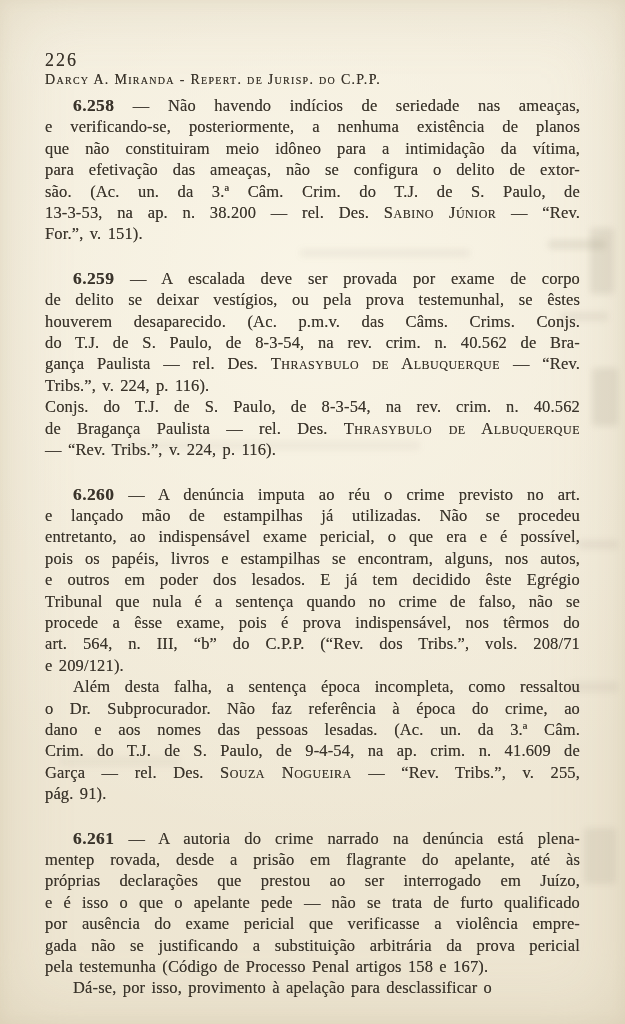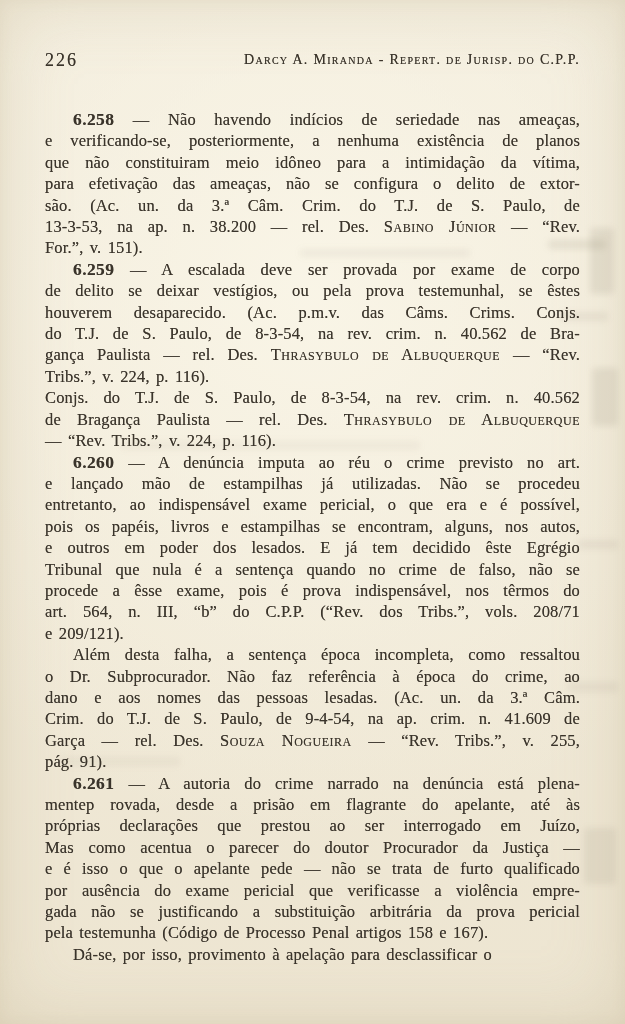--- a/index.html
+++ b/index.html
@@ -20,34 +20,35 @@
   }
   .header {
     position: absolute; top: 50px; left: 45px; right: 45px; height: 22px;
   }
   .pagenum {
     position: absolute; left: 0; top: 0;
     font-size: 18px; letter-spacing: 2px;
     text-shadow: 0 0 0.5px rgba(58,52,43,0.65);
   }
   .runtitle {
-    text-align: right;
+    text-align: left;
     font-variant: small-caps;
     font-size: 14px; letter-spacing: 1.3px;
     padding-top: 2px;
     text-shadow: 0 0 0.5px rgba(58,52,43,0.7);
     white-space: nowrap;
+    margin-top: 20px;
   }
   .textblock {
-    position: absolute; top: 109px; left: 45px; width: 535px;
+    position: absolute; top: 95px; left: 45px; width: 535px;
     font-size: 16.5px; line-height: 21.4px;
     word-spacing: 1.5px; letter-spacing: 0.15px;
     text-shadow: 0 0 0.55px rgba(58,52,43,0.6);
   }
-  .para.entry { margin-top: 0; }
+  .para.entry { margin-top: 23px; }
   .para:first-child { margin-top: 0; }
   .line {
     text-align: justify;
     text-align-last: justify;
     white-space: nowrap;
   }
   .line.indent { text-indent: 28px; }
   .line.last { text-align-last: left; word-spacing: 2px; white-space: normal; }
   .pnum { font-weight: 700; font-size: 17.5px; letter-spacing: 0.4px; }
   .sc { font-variant: small-caps; letter-spacing: 0.5px; }
@@ -129,21 +130,20 @@
       <div class="line">o Dr. Subprocurador. Não faz referência à época do crime, ao</div>
       <div class="line">dano e aos nomes das pessoas lesadas. (Ac. un. da 3.ª Câm.</div>
       <div class="line">Crim. do T.J. de S. Paulo, de 9-4-54, na ap. crim. n. 41.609 de</div>
       <div class="line">Garça — rel. Des. <span class="sc">Souza Nogueira</span> — “Rev. Tribs.”, v. 255,</div>
       <div class="line last">pág. 91).</div>
     </div>
     <div class="para entry">
       <div class="line indent"><b class="pnum">6.261</b> — A autoria do crime narrado na denúncia está plena-</div>
       <div class="line">mentep rovada, desde a prisão em flagrante do apelante, até às</div>
       <div class="line">próprias declarações que prestou ao ser interrogado em Juízo,</div>
-      <div class="line">Mas como acentua o parecer do doutor Procurador da Justiça —</div>
       <div class="line">e é isso o que o apelante pede — não se trata de furto qualificado</div>
       <div class="line">por ausência do exame pericial que verificasse a violência empre-</div>
       <div class="line">gada não se justificando a substituição arbitrária da prova pericial</div>
       <div class="line last">pela testemunha (Código de Processo Penal artigos 158 e 167).</div>
     </div>
     <div class="para continuation">
       <div class="line indent last">Dá-se, por isso, provimento à apelação para desclassificar o</div>
     </div>
   </article>
 

